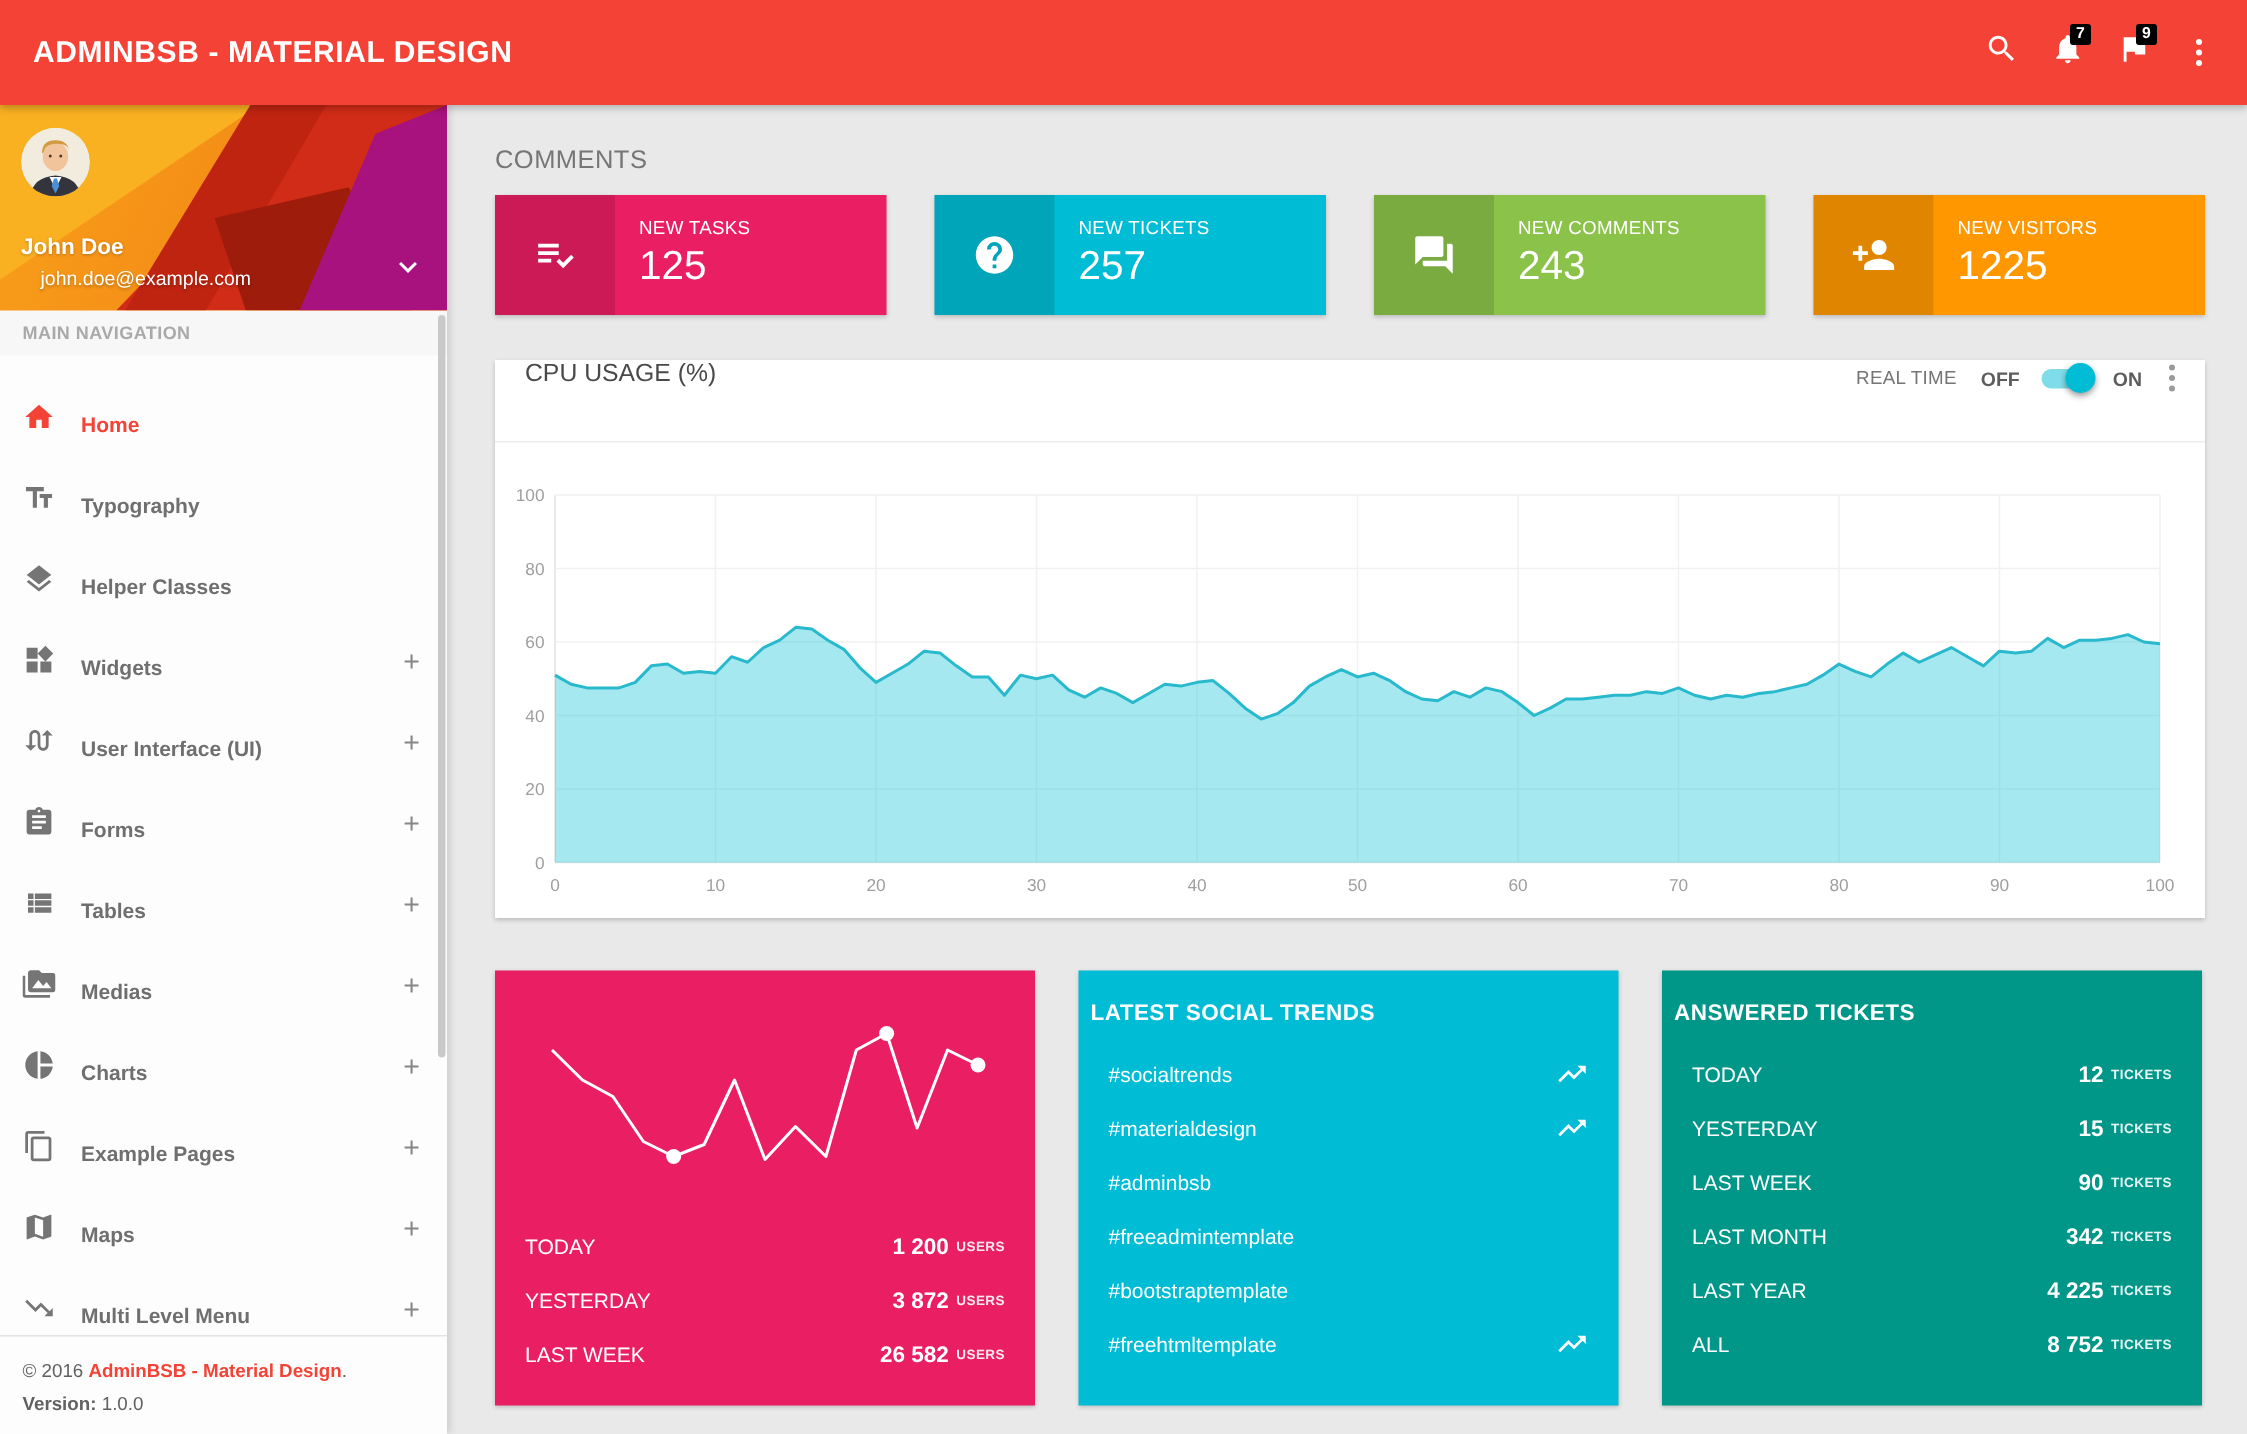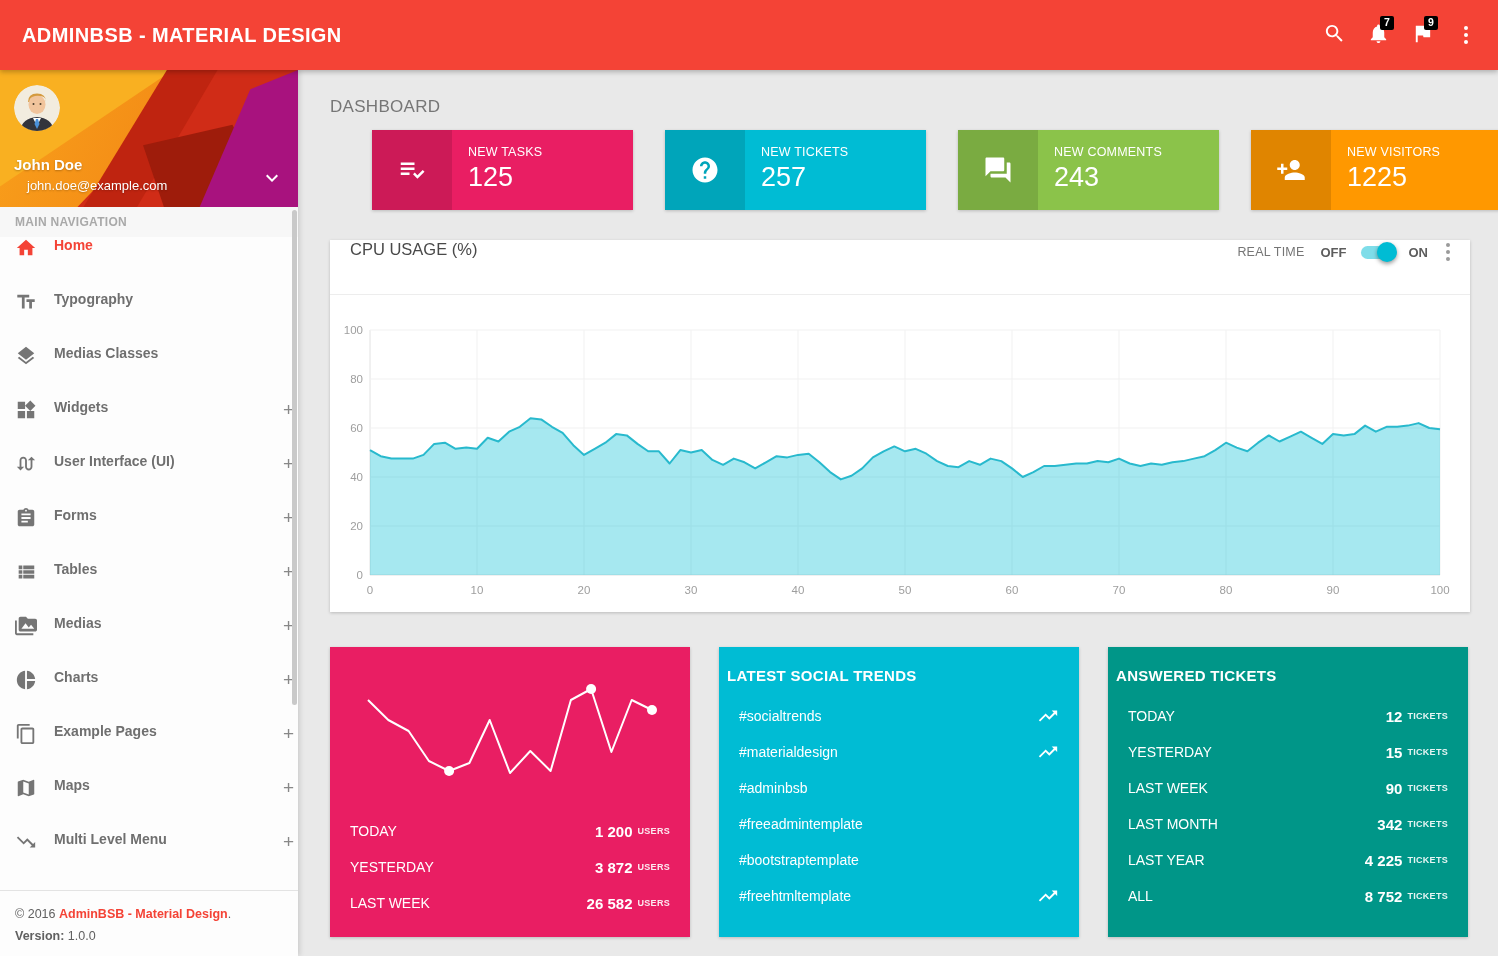--- a/index.html
+++ b/index.html
@@ -28,38 +28,38 @@
   .s2 { background:#d02c17; clip-path:polygon(70% 0, 100% 0, 100% 100%, 26% 100%); }
   .s3 { background:#bf2410; clip-path:polygon(56% 0, 73% 0, 46% 100%, 28% 100%); }
   .s4 { background:#9e1c0b; clip-path:polygon(48% 55%, 78% 40%, 92% 100%, 55% 100%); }
   .s5 { background:#a8127e; clip-path:polygon(84% 14%, 100% 0, 100% 100%, 67% 100%); }
   .avatar { position:absolute; left:14px; top:15px; width:46px; height:46px; border-radius:50%; overflow:hidden; }
   .u-name { position:absolute; left:14px; top:86px; color:#fff; font-size:15px; font-weight:600; text-shadow:0 1px 2px rgba(0,0,0,.25); }
   .u-email { position:absolute; left:14px; top:108px; color:#fff; font-size:13px; text-shadow:0 1px 2px rgba(0,0,0,.25);margin-left:13px; }
   .u-chevron { position:absolute; right:12px; top:96px; width:28px; height:28px; display:flex; align-items:center; justify-content:center; cursor:pointer; }
   .u-chevron svg { width:24px; height:24px; fill:#fff; }
   .menu-header { height:30px; padding:8px 15px 0; font-size:12px; font-weight:700; color:#a9a9a9; letter-spacing:.3px; background:#f7f7f7; }
-  .menu-item { display:flex; align-items:flex-start; height:54px; padding:0 4px 0 15px; font-size:14px; font-weight:600;
+  .menu-item { display:flex; align-items:flex-end; height:54px; padding:0 18px 0 15px; font-size:14px; font-weight:600;
                color:#6f6f6f; cursor:pointer; }
   .menu-item .mi-icon { width:24px; height:24px; margin-right:15px; flex:none; }
   .menu-item .mi-icon svg { width:22px; height:22px; fill:#757575; }
   .menu-item.active, .menu-item.active .mi-label { color:#f44336; }
   .menu-item.active .mi-icon svg { fill:#f44336; }
   .mi-label { flex:1; }
   .mi-plus { font-size:19px; font-weight:400; color:#888; }
   .scroll-thumb { position:absolute; right:1px; top:140px; width:5px; height:495px; background:#c9c9c9; border-radius:3px; }
   .sidebar-footer { position:absolute; left:0; bottom:0; width:100%; height:66px; border-top:1px solid #e3e3e3;
                     padding:12px 15px; font-size:12.5px; color:#616161; line-height:22px; background:#fdfdfd; }
   .sf-link { color:#f44336; font-weight:700; }
   .sf-bold { font-weight:700; }
 
   
   .page-title { position:absolute; left:330px; top:97px; font-size:17px; color:#767676; letter-spacing:.3px; }
 
-  .info-box { position:absolute; top:130px; width:261px; height:80px; display:flex; box-shadow:0 1px 3px rgba(0,0,0,.2);margin-left:42px; }
+  .info-box { position:absolute; top:130px; width:261px; height:80px; display:flex; box-shadow:0 1px 3px rgba(0,0,0,.2); }
   .ibox-icon { width:80px; height:80px; background:rgba(0,0,0,.12); display:flex; align-items:center; justify-content:center; flex:none; }
   .ibox-icon svg { width:30px; height:30px; fill:#fff; }
   .ibox-content { padding:15px 10px 0 16px; overflow:hidden; }
   .ibox-label { color:#fff; font-size:12.5px; letter-spacing:.2px; white-space:nowrap; }
   .ibox-value { color:#fff; font-size:27px; margin-top:3px; }
 
   .card { background:#fff; box-shadow:0 1px 3px rgba(0,0,0,.2); }
   .cpu-card { position:absolute; left:330px; top:240px; width:1140px; height:372px; }
   .card-header { height:55px; display:flex; align-items:flex-start; padding:0 20px; border-bottom:1px solid #ededed; }
   .card-title { font-size:16.5px; color:#494949; }
@@ -164,21 +164,21 @@
       <div class="menu-item">
         <span class="mi-icon"><svg viewBox="0 0 24 24">
               <path d="M2.5 4v3h5v12h3V7h5V4h-13zm19 5h-9v3h3v7h3v-7h3V9z"></path>
             </svg></span>
         <span class="mi-label">Typography</span>
       </div>
       <div class="menu-item">
         <span class="mi-icon"><svg viewBox="0 0 24 24">
               <path d="M11.99 18.54l-7.37-5.73L3 14.07l9 7 9-7-1.63-1.27-7.38 5.74zM12 16l7.36-5.73L21 9l-9-7-9 7 1.63 1.27L12 16z"></path>
             </svg></span>
-        <span class="mi-label">Medias Classes</span>
+        <span class="mi-label">Helper Classes</span>
       </div>
       <div class="menu-item">
         <span class="mi-icon"><svg viewBox="0 0 24 24">
               <path d="M13 13v8h8v-8h-8zM3 21h8v-8H3v8zM3 3v8h8V3H3zm13.66-1.31L11 7.34 16.66 13l5.66-5.66-5.66-5.65z"></path>
             </svg></span>
         <span class="mi-label">Widgets</span>
         <span class="mi-plus">+</span>
       </div>
       <div class="menu-item">
         <span class="mi-icon"><svg viewBox="0 0 24 24">
@@ -239,21 +239,21 @@
     </div>
 
     <div class="scroll-thumb"></div>
 
     <div class="sidebar-footer">
       <div><span>© 2016 </span><span class="sf-link">AdminBSB - Material Design</span><span>.</span></div>
       <div><span class="sf-bold">Version:</span><span> 1.0.0</span></div>
     </div>
   </div>
 
-  <div class="page-title">DASHBOARD</div>
+  <div class="page-title">COMMENTS</div>
 
   <div class="info-box" style="left: 330px; background: rgb(233, 30, 99);">
     <div class="ibox-icon">
         <svg viewBox="0 0 24 24">
           <path d="M3 10h11v2H3zm0-4h11v2H3zm0 8h7v2H3zm17.59-2.07l-4.25 4.24-2.12-2.12-1.41 1.41L16.34 19 22 13.34z"></path>
         </svg>
       </div>
     <div class="ibox-content">
       <div class="ibox-label">NEW TASKS</div>
       <div class="ibox-value">125</div>

